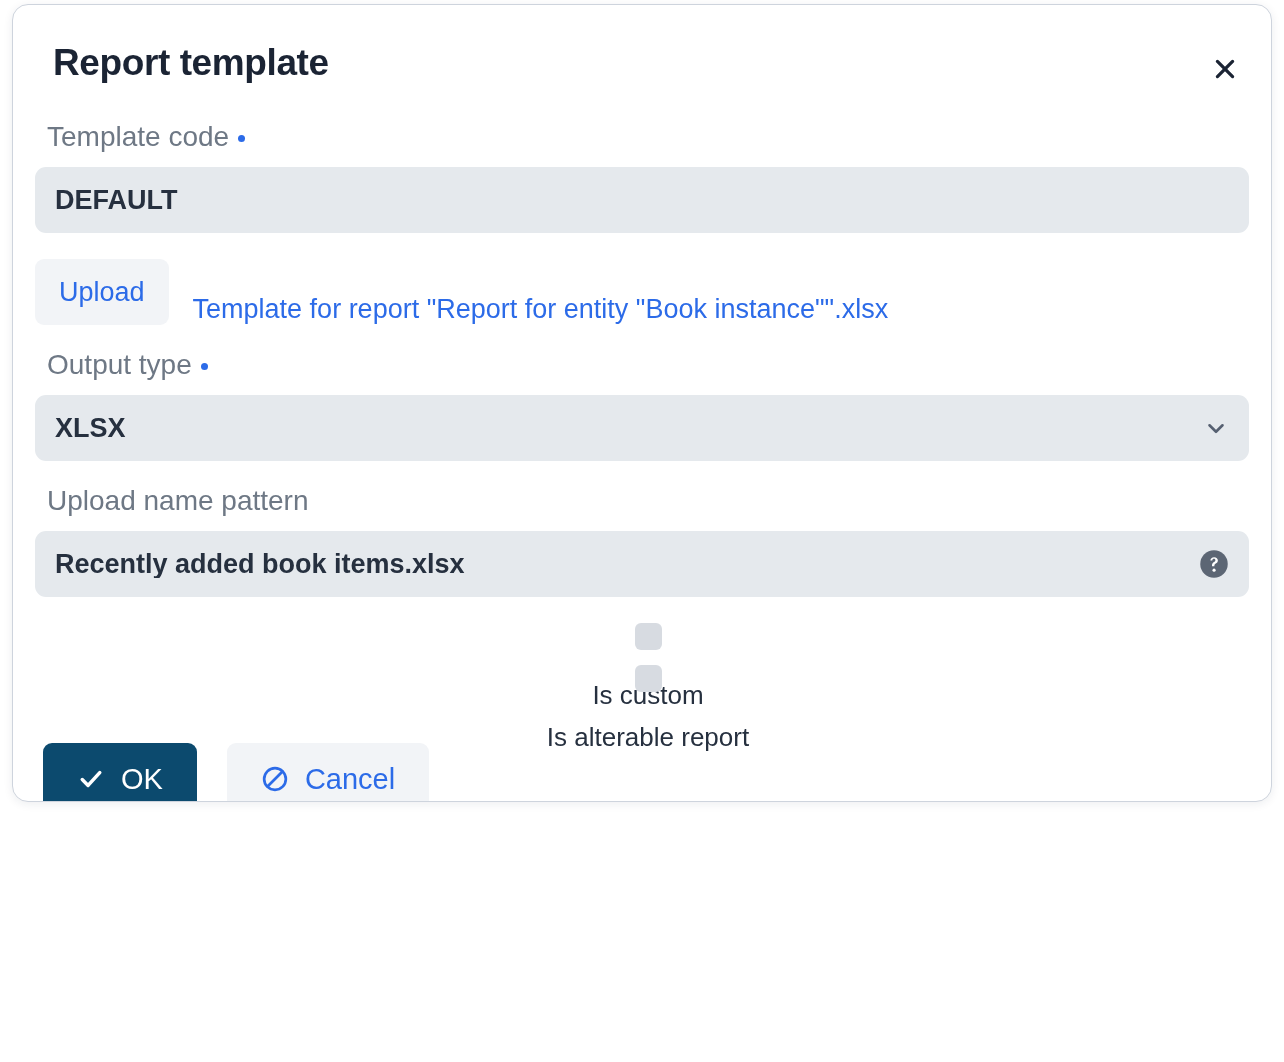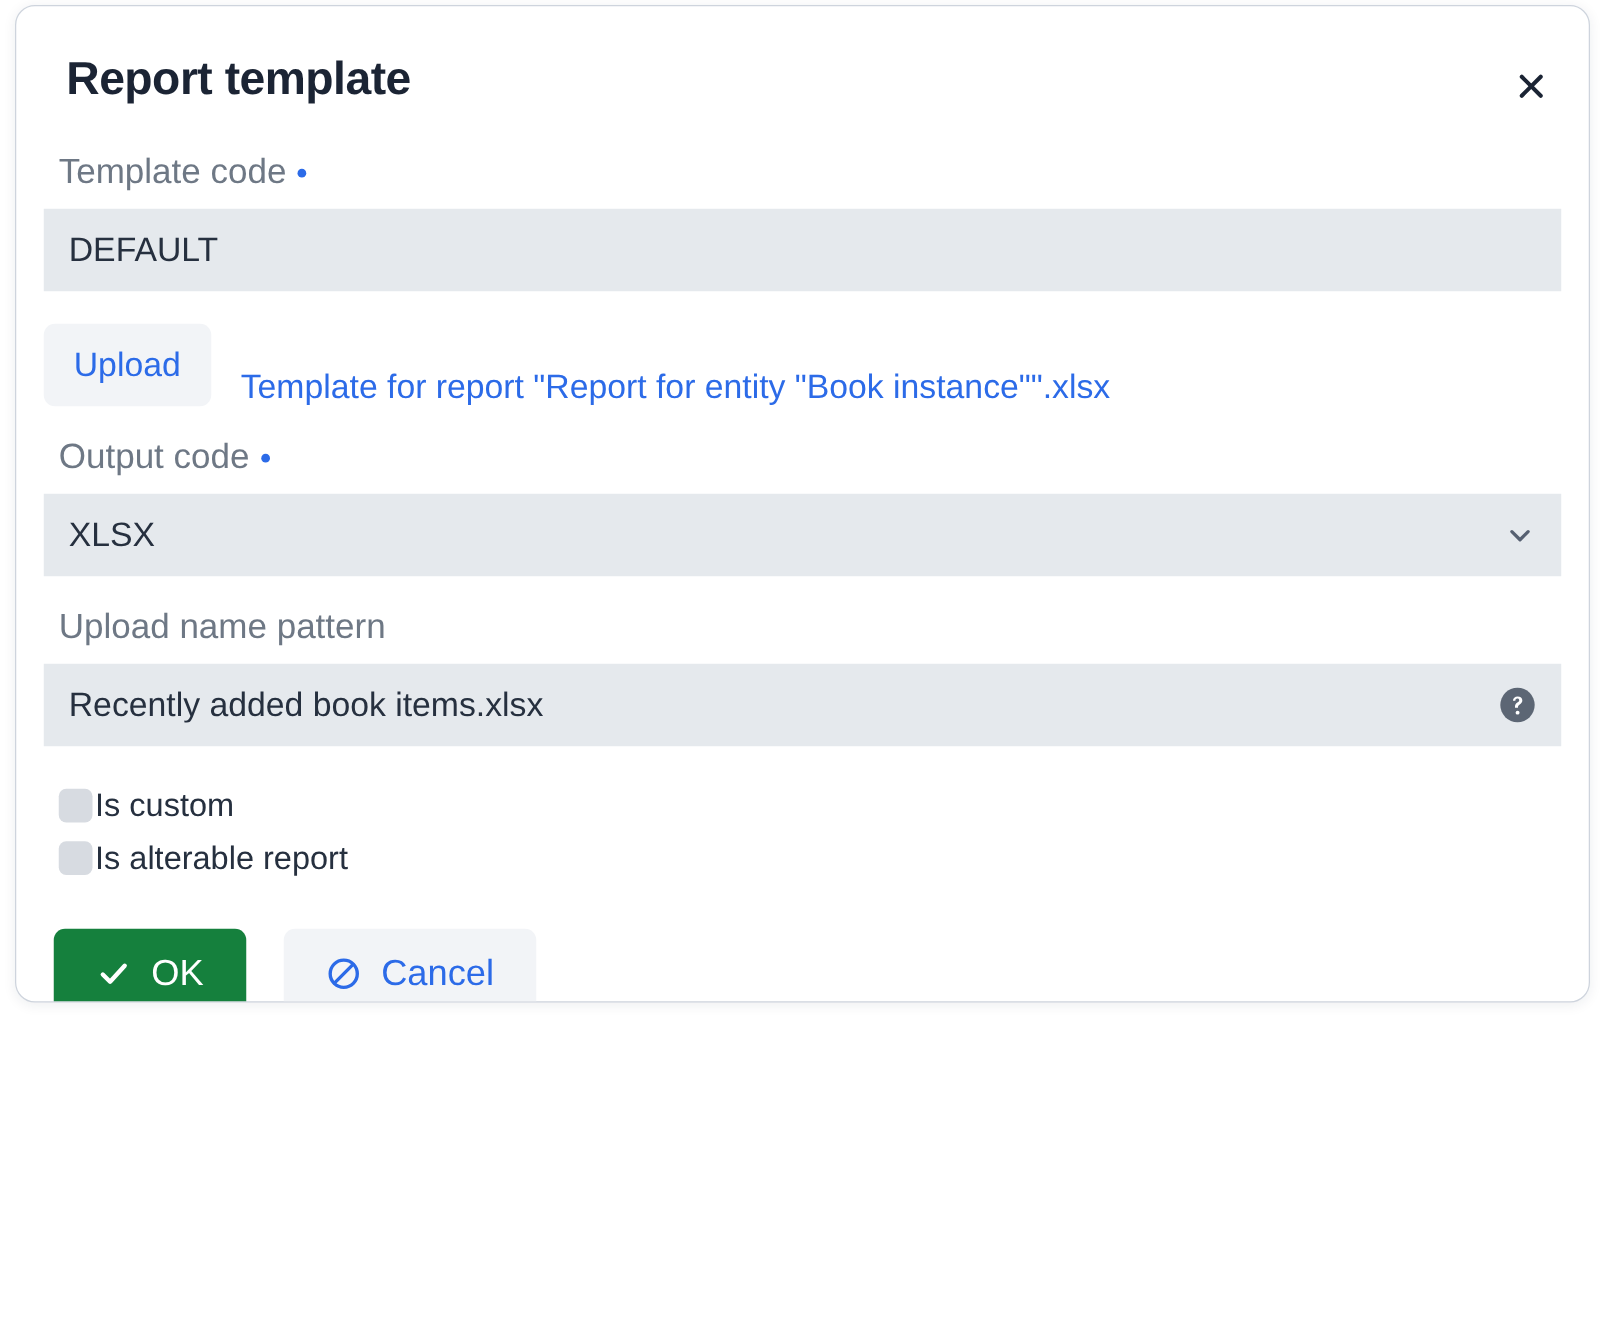--- a/index.html
+++ b/index.html
@@ -82,24 +82,25 @@
     background: #2c6be8;
     display: inline-block;
     position: relative;
     top: 1px;
   }
 
   .input-box {
     position: relative;
     height: 66px;
     background: #e5e9ed;
-    border-radius: 0;
+    border-radius: 11px;
     display: flex;
     align-items: center;
     padding: 0 20px;
+    font-weight: bold;
   }
   .input-value {
     font-size: 27px;
     color: #26303f;
     line-height: 1;
     white-space: nowrap;
     overflow: hidden;
     text-overflow: ellipsis;
   }
 
@@ -140,24 +141,25 @@
     display: flex;
     align-items: center;
     justify-content: center;
     cursor: pointer;
   }
 
   
   .checkbox-row {
     display: flex;
     align-items: center;
-    gap: 2px;
+    gap: 32px;
     height: 42px;
     margin-left: 12px;
     cursor: pointer;
+    flex-direction: column;
   }
   .checkbox-box {
     width: 27px;
     height: 27px;
     border-radius: 6px;
     background: #d7dbe1;
     flex: none;
   }
   .checkbox-label {
     font-size: 26px;
@@ -180,21 +182,21 @@
     display: flex;
     align-items: center;
     gap: 16px;
     padding: 0 34px;
     font-family: "Liberation Sans", sans-serif;
     font-size: 29px;
     cursor: pointer;
     line-height: 1;
   }
   #ok-button {
-    background: #15803d;
+    background: #0c4a6e;
     color: #ffffff;
   }
   #cancel-button {
     background: #f2f4f7;
     color: #2c6be8;
   }
   .btn svg { display: block; flex: none; }
 </style>
 </head>
 <body>
@@ -227,21 +229,21 @@
 
     <div class="field-block">
       <div id="template-file-row">
         <button id="upload-button">Upload</button>
         <a id="template-file-link" href="#">Template for report "Report for entity "Book instance"".xlsx</a>
       </div>
     </div>
 
     <div class="field-block">
       <div class="field-label">
-        <span>Output code</span>
+        <span>Output type</span>
         <span class="req-dot"></span>
       </div>
       <div class="input-box">
         <span class="input-value">XLSX</span>
         <span class="trailing-icon">
           <svg width="26" height="26" viewBox="0 0 24 24" fill="none" stroke="#566071" stroke-width="2.4" stroke-linecap="round" stroke-linejoin="round">
             <polyline points="6 9.5 12 15.5 18 9.5"></polyline>
           </svg>
         </span>
       </div>

